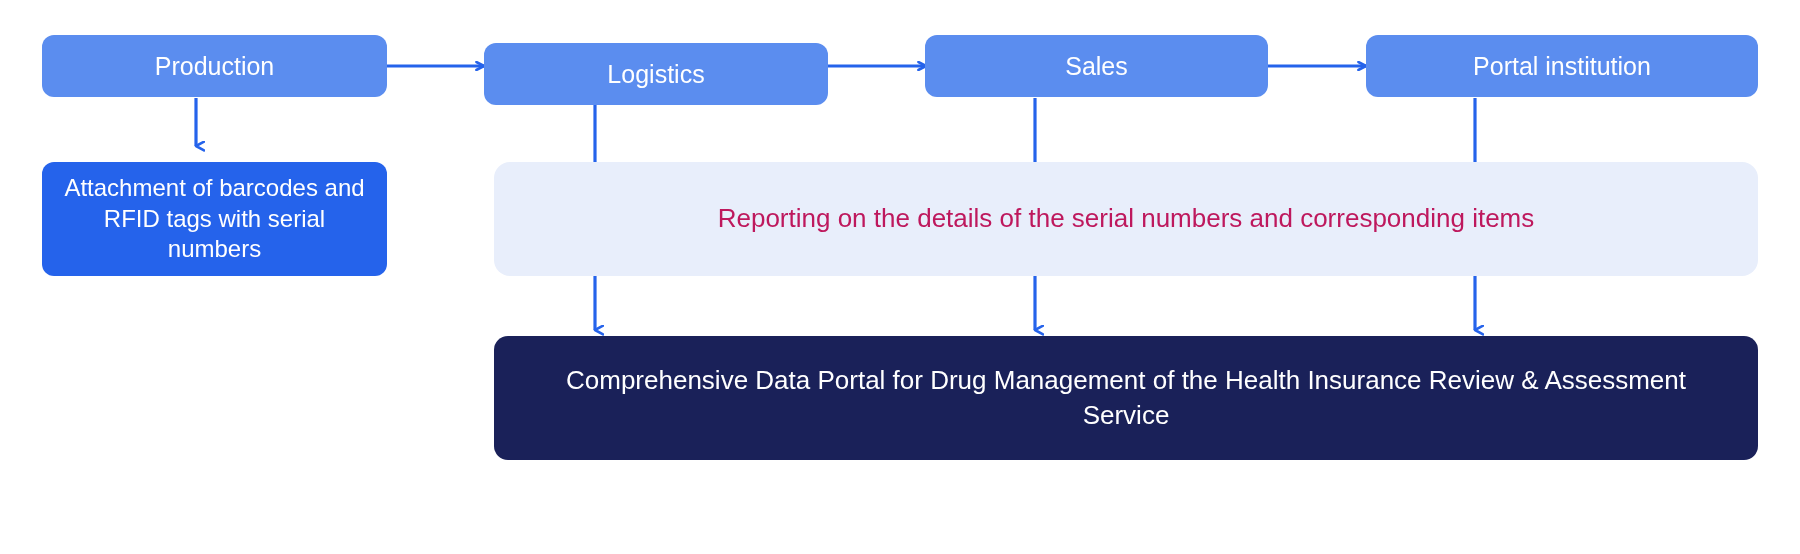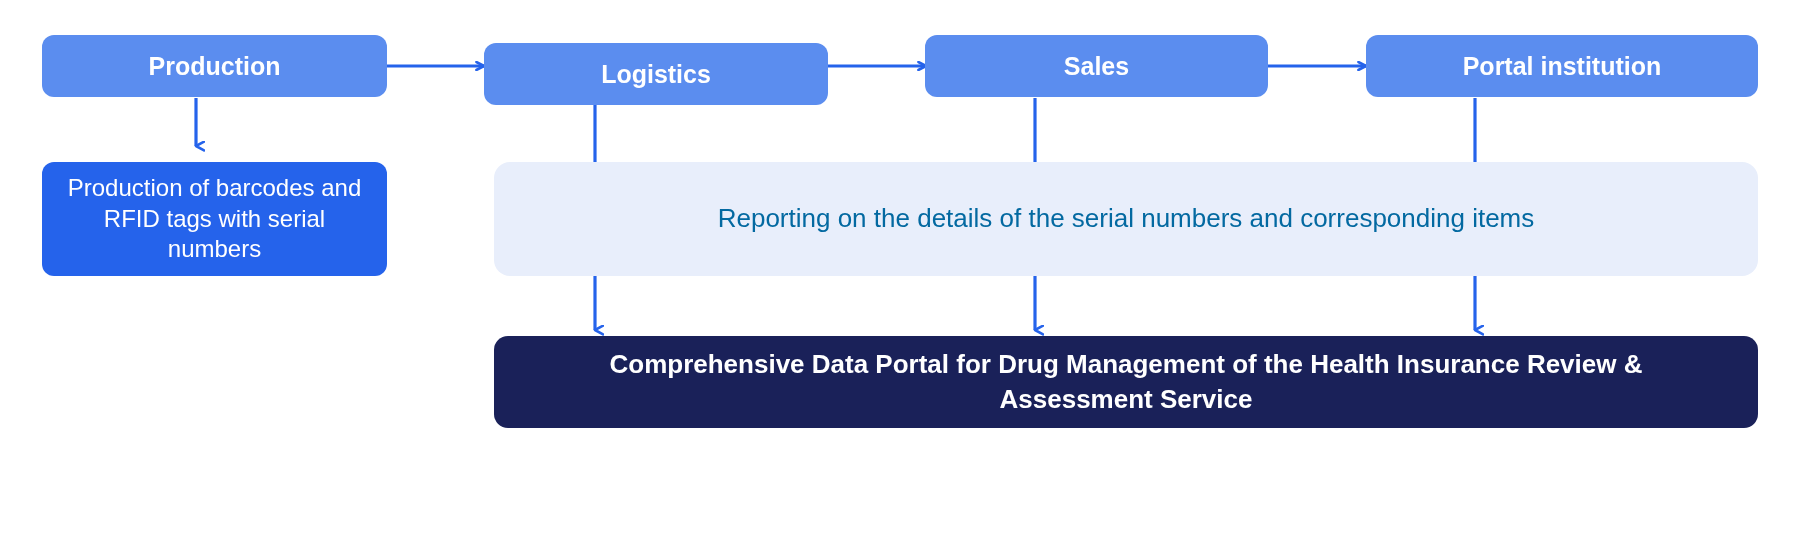--- a/index.html
+++ b/index.html
@@ -43,36 +43,36 @@
     text-align: center;
     border-radius: 12px;
     line-height: 1.28;
   }
 
   .stage-box {
     height: 62px;
     background: #5b8def;
     color: #ffffff;
     font-size: 25px;
-    font-weight: 700;
+    font-weight: 400;
     border-radius: 12px;
   }
 
   .attach-box {
     background: #2563eb;
     color: #ffffff;
     font-size: 24px;
     font-weight: 400;
     border-radius: 12px;
     padding: 0 14px;
   }
 
   .report-bar {
     background: #e8eefb;
-    color: #0369a1;
+    color: #be185d;
     font-size: 26px;
     font-weight: 400;
     border-radius: 16px;
   }
 
   .portal-box {
     background: #1a2159;
     color: #ffffff;
     font-size: 26px;
     font-weight: 400;
@@ -134,25 +134,25 @@
 
     <div class="node stage-box" style="left:921px; top:31px; width:343px;align-items:center;">
       <span>Sales</span>
     </div>
 
     <div class="node stage-box" style="left:1362px; top:31px; width:392px;">
       <span>Portal institution</span>
     </div>
 
     <div class="node attach-box" style="left:38px; top:158px; width:345px; height:114px;">
-      <span>Production of barcodes and RFID tags with serial numbers</span>
+      <span>Attachment of barcodes and RFID tags with serial numbers</span>
     </div>
 
     <div class="node report-bar" style="left:490px; top:158px; width:1264px; height:114px;">
       <span>Reporting on the details of the serial numbers and corresponding items</span>
     </div>
 
-    <div class="node portal-box" style="left:490px; top:332px; width:1264px; height:92px;font-weight:bold;">
+    <div class="node portal-box" style="left:490px; top:332px; width:1264px; height:124px;">
       <span>Comprehensive Data Portal for Drug Management of the Health Insurance Review &amp; Assessment Service</span>
     </div>
 
   </div>
 </div>
 
 </body></html>

